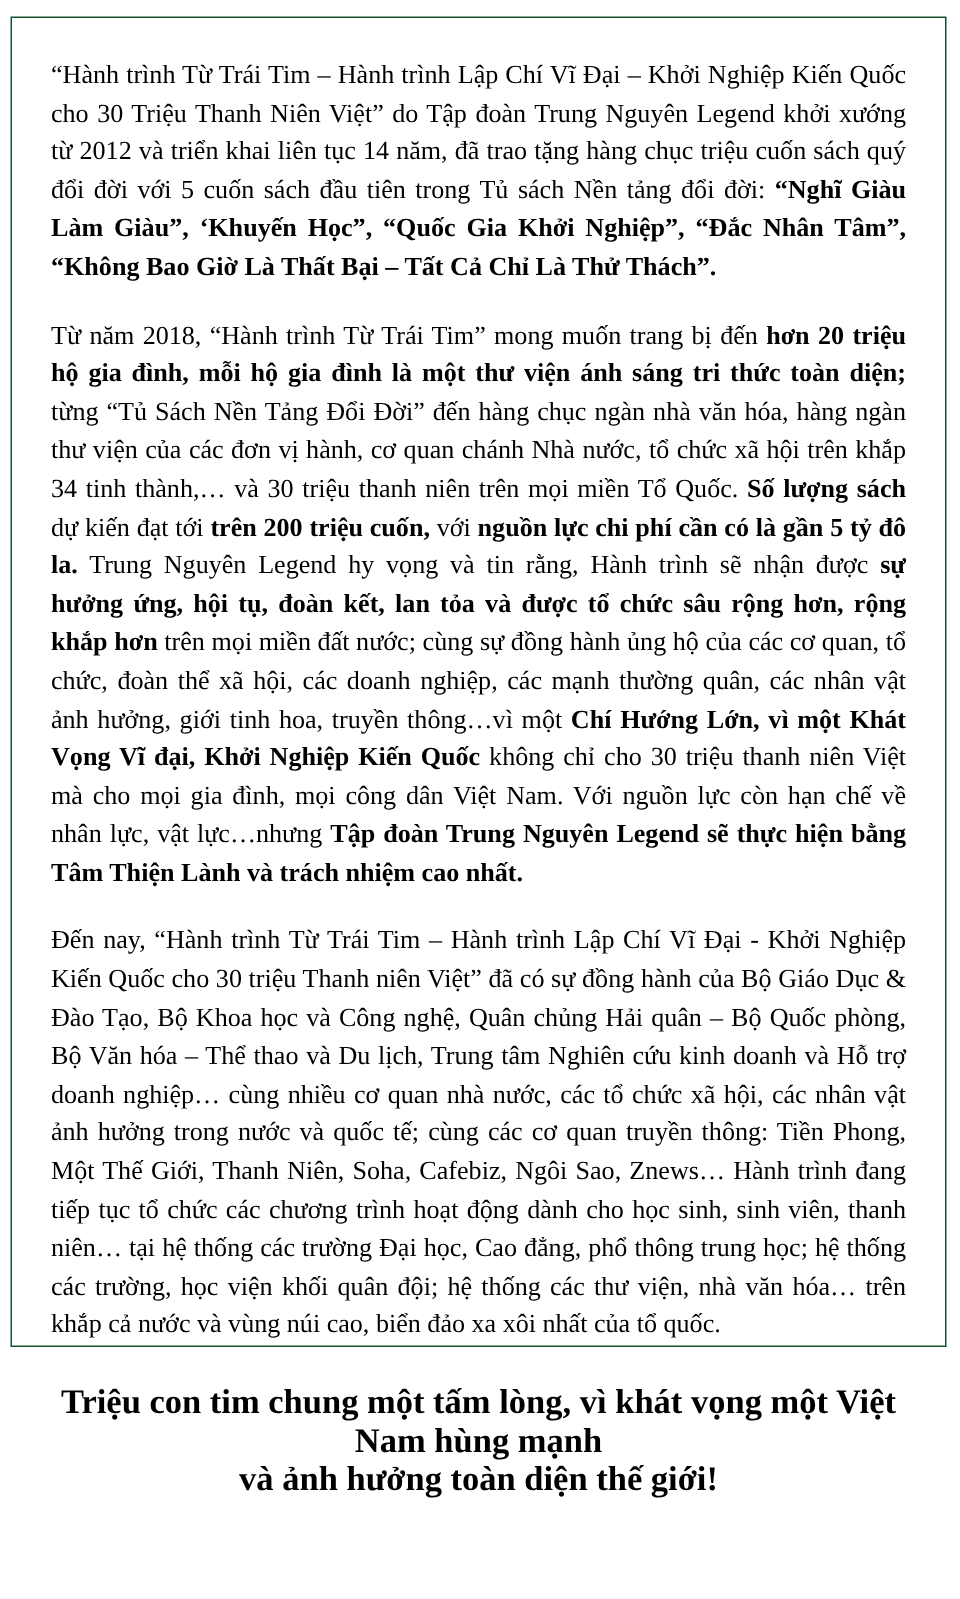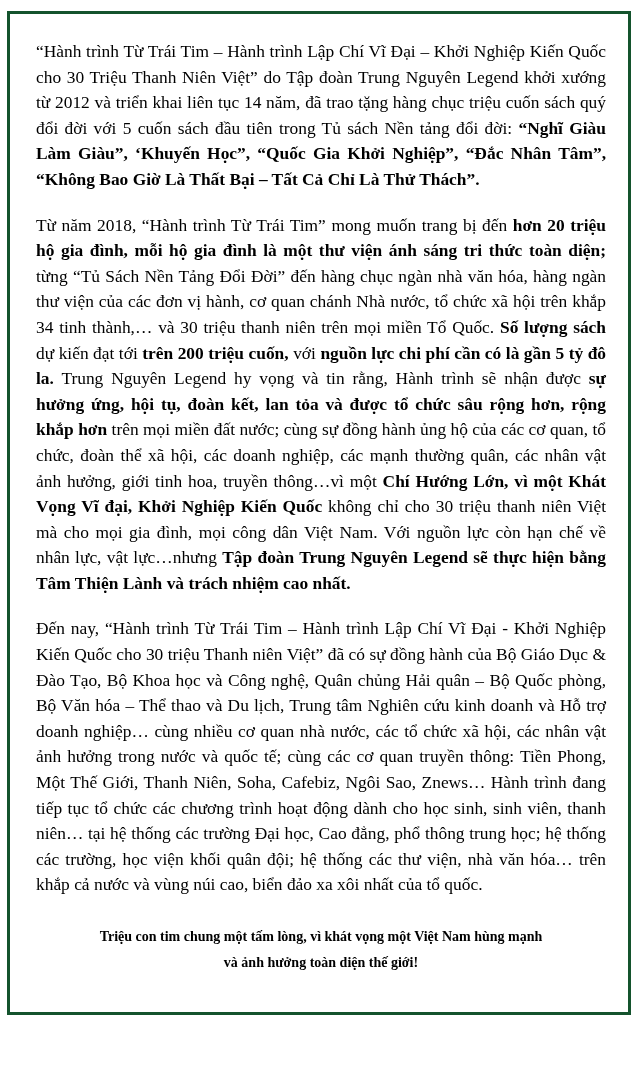--- a/index.html
+++ b/index.html
@@ -12,22 +12,22 @@
     height: 1066px;
     font-family: "Liberation Serif", "DejaVu Serif", serif;
     color: #000000;
     overflow: hidden;
   }
   #page {
     position: absolute;
     left: 7px;
     top: 11px;
     width: 624px;
-    height: 1004px;
-    border: 3px solid #14532d;
+    height: 887px;
+    border: 1px solid #14532d;
     box-sizing: border-box;
     background: #ffffff;
   }
   #content {
     position: absolute;
     left: 26px;
     top: 25px;
     width: 570px;
   }
   p.para {
@@ -35,21 +35,21 @@
     font-size: 17.4px;
     line-height: 25.6px;
     text-align: justify;
     text-justify: inter-word;
     letter-spacing: 0px;
     word-spacing: 0px;
   }
   p.para:last-child { margin-bottom: 0; }
   p.closing {
     margin: 0;
-    font-size: 14px;
+    font-size: 23px;
     line-height: 25.6px;
     text-align: center;
     font-weight: bold;
   }
   .b { font-weight: bold; }
   .spacer-sm { height: 6px; }
 </style>
 </head>
 <body>
 

